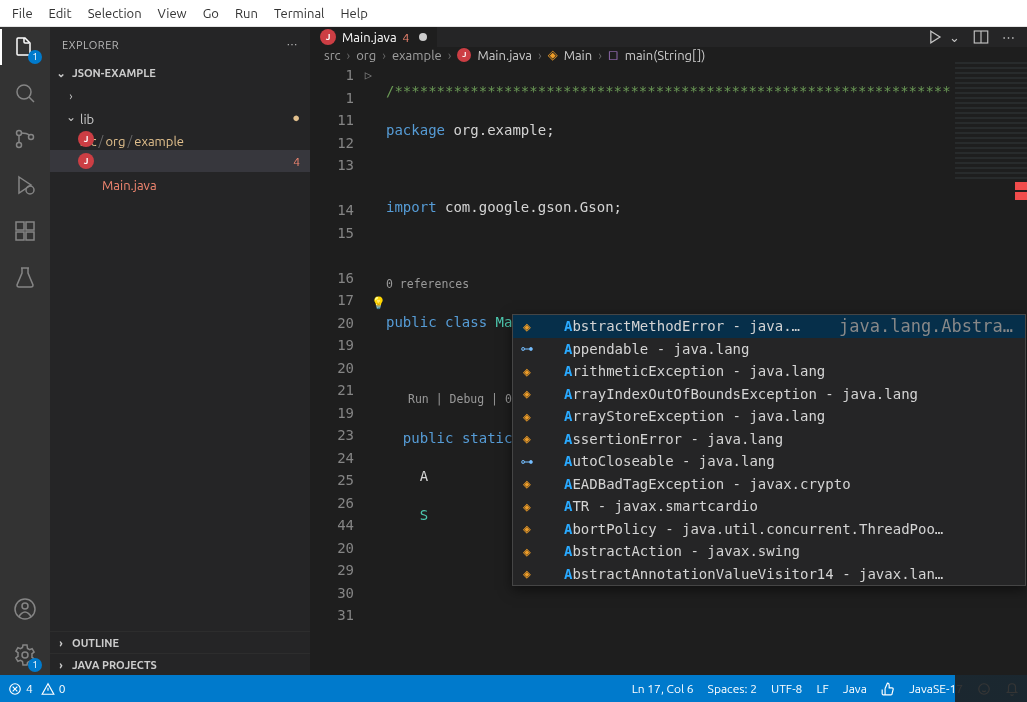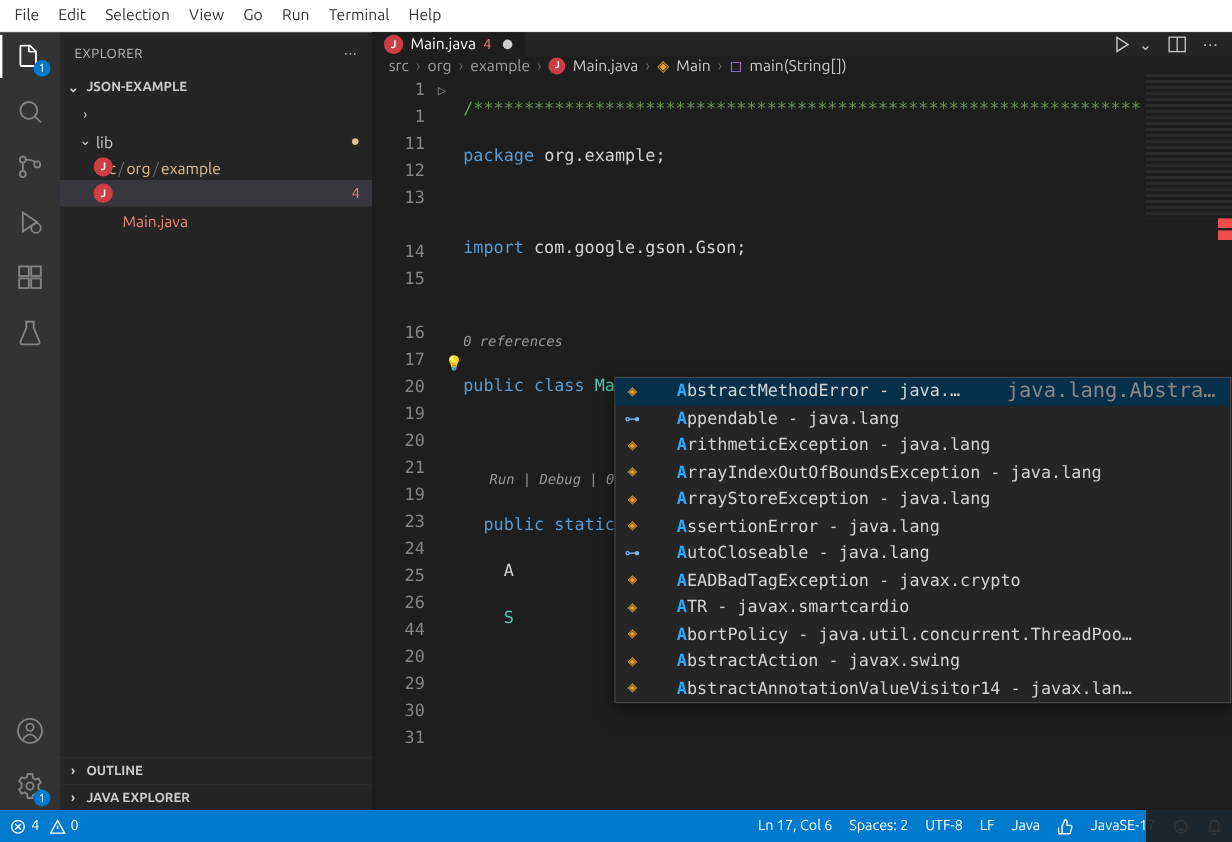--- a/index.html
+++ b/index.html
@@ -47,21 +47,21 @@
   .breadcrumbs .ico { display:inline-flex; align-items:center; }
   .bc-file { color:#cccccc; }
   .bc-sym { color:#cccccc; }
   .editor { position:relative; flex:1; display:flex; font-family: "Droid Sans Mono","Consolas",monospace; font-size:14px; }
   .gutter { width: 64px; text-align: right; color:#858585; padding-top:2px; }
   .gutter .ln { height:22.5px; line-height:22.5px; padding-right:20px; position:relative; }
   .gutter .ln.run::after { content:"▷"; position:absolute; right:2px; color:#858585; font-size:12px; }
   .gutter .ln.bulb::after { content:"💡"; position:absolute; right:-12px; font-size:12px; top:3px; }
   .code { flex:1; padding-top:2px; position:relative; min-width:0; overflow:hidden; white-space: pre; }
   .codeline { height:22.5px; line-height:22.5px; padding-left:12px; }
-  .codelens { color:#999999; font-size:11.5px; line-height:22.5px; height:22.5px; padding-left:12px;font-style:italic; }
+  .codelens { color:#999999; font-size:11.5px; line-height:22.5px; height:22.5px; padding-left:12px; }
   .tok-kw { color:#569cd6; }
   .tok-type { color:#4ec9b0; }
   .tok-fn { color:#dcdcaa; }
   .tok-cmt { color:#6a9955; }
   .tok-var { color:#9cdcfe; }
   .tok-punc { color:#d4d4d4; }
   .tok-plain { color:#d4d4d4; }
   .cursorbox { background:#264f78;}
   .minimap { position:absolute; right:0; top:0; width:72px; height:100%; background: linear-gradient(#1e1e1e,#1e1e1e); opacity:0.9; }
   .minimap .mm-top { height:120px; background: repeating-linear-gradient(#2a2d2e 0, #2a2d2e 2px, #1e1e1e 2px, #1e1e1e 5px); }
@@ -189,21 +189,21 @@
         <span class="err-count">4</span>
       </div>
     </div>
     <div class="outline-sections">
       <div class="section-hdr">
         <span class="chev">›</span>
         <span>OUTLINE</span>
       </div>
       <div class="section-hdr">
         <span class="chev">›</span>
-        <span>JAVA EXPLORER</span>
+        <span>JAVA PROJECTS</span>
       </div>
     </div>
   </div>
 
   <div class="editorgroup">
     <div class="tabsbar">
       <div class="tab">
         <span class="icon-j">J</span>
         <span class="name">Main.java</span>
         <span class="errs">4</span>

